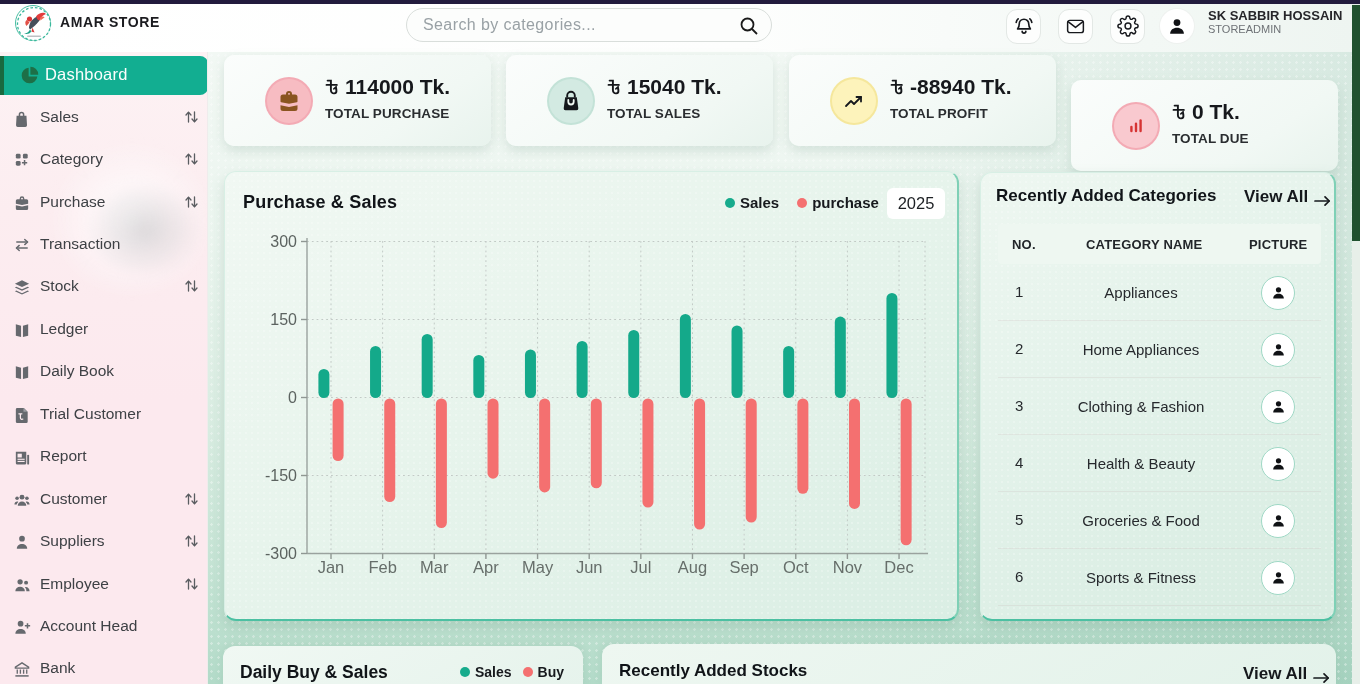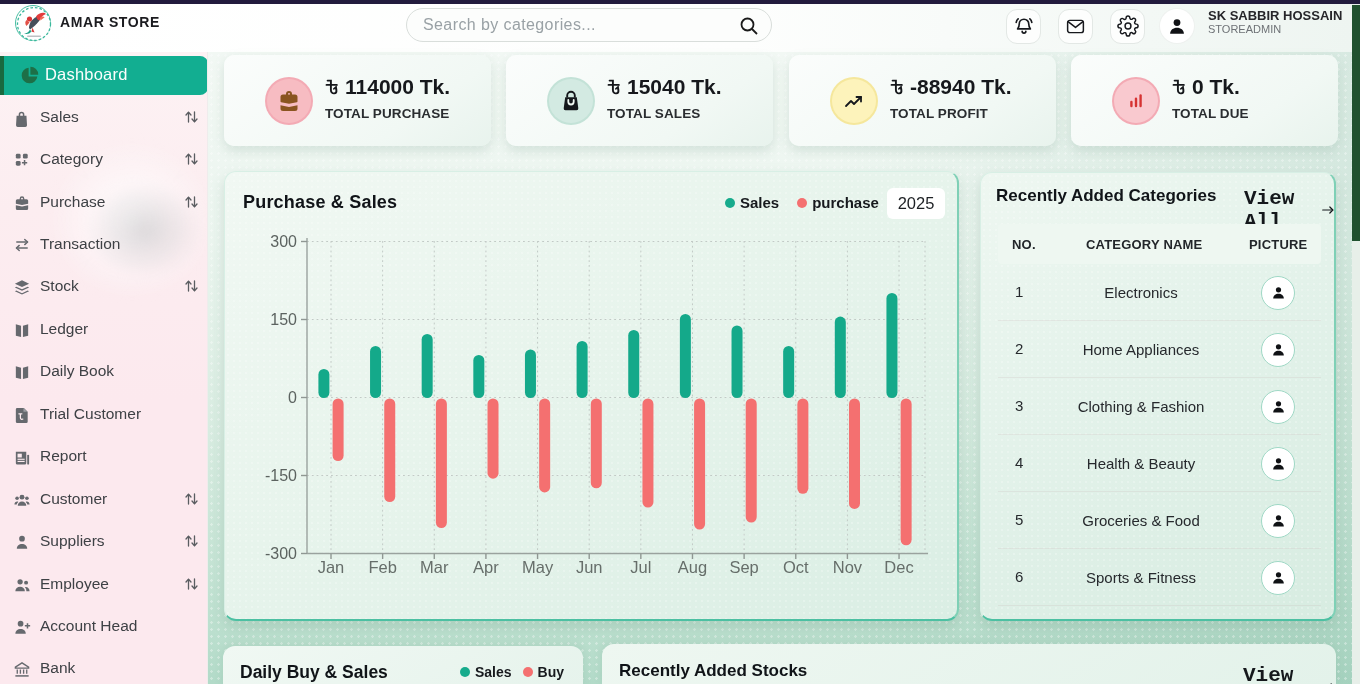--- a/index.html
+++ b/index.html
@@ -67,21 +67,21 @@
     display:flex; align-items:center; gap:5px; }
   #yearbox { left:662px; top:16px; width:58px; height:31px; background:#fff; border-radius:6px;
     font-size:16.5px; color:#1d2024; display:flex; align-items:center; justify-content:center; }
 
   
   #rpanel { left:772px; top:120px; width:356px; height:449px; border-radius:12px;
     background:radial-gradient(rgba(255,255,255,0.24) 1px, rgba(255,255,255,0) 1.4px), linear-gradient(150deg,#eef7f1 0%,#e3f2ea 45%,#d7ece1 100%); background-size:6px 6px, auto;
     border:1px solid #d8efe5; border-right:2px solid #7fd0b6; border-bottom:2px solid #4cc0a2;
     box-shadow:0 6px 14px rgba(110,150,130,0.25); overflow:hidden; }
   #rp-title { left:15px; top:13px; font-size:17px; font-weight:700; color:#101418; }
-  .viewall { font-size:21px; font-weight:600; color:#15181c; display:flex; align-items:center; gap:6px;font-family:Liberation Mono, monospace; }
+  .viewall { font-size:17px; font-weight:600; color:#15181c; display:flex; align-items:flex-end; gap:6px; }
   #rp-viewall { left:263px; top:14px; }
   #rp-head { left:17px; top:51px; width:323px; height:40px; background:#eef7f1; border-radius:4px;
     font-size:13px; font-weight:700; color:#22262a; letter-spacing:0.2px; }
   #rp-head span { position:absolute; top:13px; }
   .rrow { left:17px; width:323px; height:57px; border-bottom:1px solid rgba(200,180,180,0.22); }
   .rrow .no { position:absolute; left:17px; top:19px; font-size:15px; font-weight:500; color:#26292d; }
   .rrow .nm { position:absolute; left:43px; width:200px; top:20px; text-align:center; font-size:15px; font-weight:500; color:#26292d; }
   .rrow .av { position:absolute; left:263px; top:11.5px; width:34px; height:34px; border-radius:50%;
     background:#fff; border:1px solid #9fd8c5; display:flex; align-items:center; justify-content:center; }
 
@@ -385,21 +385,21 @@
       <div class="val">
           <svg width="13" height="16" viewBox="0 0 13 16" fill="none" stroke="#15171b" stroke-width="1.9" stroke-linecap="round">
             <path d="M2.6 1.6 H5.9 V10.9 C5.9 13.3 7.5 14.6 9.2 14.4 C10.8 14.2 11.6 13 11.4 11.3 L11.2 9.7"></path>
             <path d="M1.5 5.9 H11.9" stroke-width="1.8"></path>
             <path d="M8.8 9.9 L11.1 7.9 L11.3 10.2" stroke-width="1.5"></path>
           </svg>
           <span>-88940 Tk.</span>
         </div>
       <div class="cap">TOTAL PROFIT</div>
     </div>
-    <div class="abs stat" style="left:863px;">
+    <div class="abs stat" style="left:863px;margin-top:25px;">
       <div class="circ" style="background:#f9c9cf; box-shadow:0 0 0 2px #f3aab4;">
         <svg width="22" height="22" viewBox="0 0 24 24" fill="none" stroke="#d63333" stroke-width="2.6" stroke-linecap="round">
           <path d="M7 17.5v-4.5"></path>
             <path d="M12 17.5V9.5"></path>
             <path d="M17 17.5V6"></path>
         </svg>
       </div>
       <div class="val">
           <svg width="13" height="16" viewBox="0 0 13 16" fill="none" stroke="#15171b" stroke-width="1.9" stroke-linecap="round">
             <path d="M2.6 1.6 H5.9 V10.9 C5.9 13.3 7.5 14.6 9.2 14.4 C10.8 14.2 11.6 13 11.4 11.3 L11.2 9.7"></path>
@@ -511,21 +511,21 @@
           </svg>
       </div>
       <div class="abs" id="rp-head">
         <span style="left:14px;">NO.</span>
         <span style="left:88px;">CATEGORY NAME</span>
         <span style="left:251px;">PICTURE</span>
       </div>
       <div id="rows">
           <div class="abs rrow" style="top:91px;">
     <div class="no">1</div>
-    <div class="nm">Electronics</div>
+    <div class="nm">Appliances</div>
     <div class="av">
               <svg width="17" height="17" viewBox="0 0 24 24" fill="#101215">
                 <circle cx="12" cy="8.2" r="3.7"></circle>
                 <path d="M4.5 20.5c0-4.1 3.4-6.6 7.5-6.6s7.5 2.5 7.5 6.6z"></path>
               </svg>
             </div>
   </div>
           <div class="abs rrow" style="top:148px;">
     <div class="no">2</div>
     <div class="nm">Home Appliances</div>

